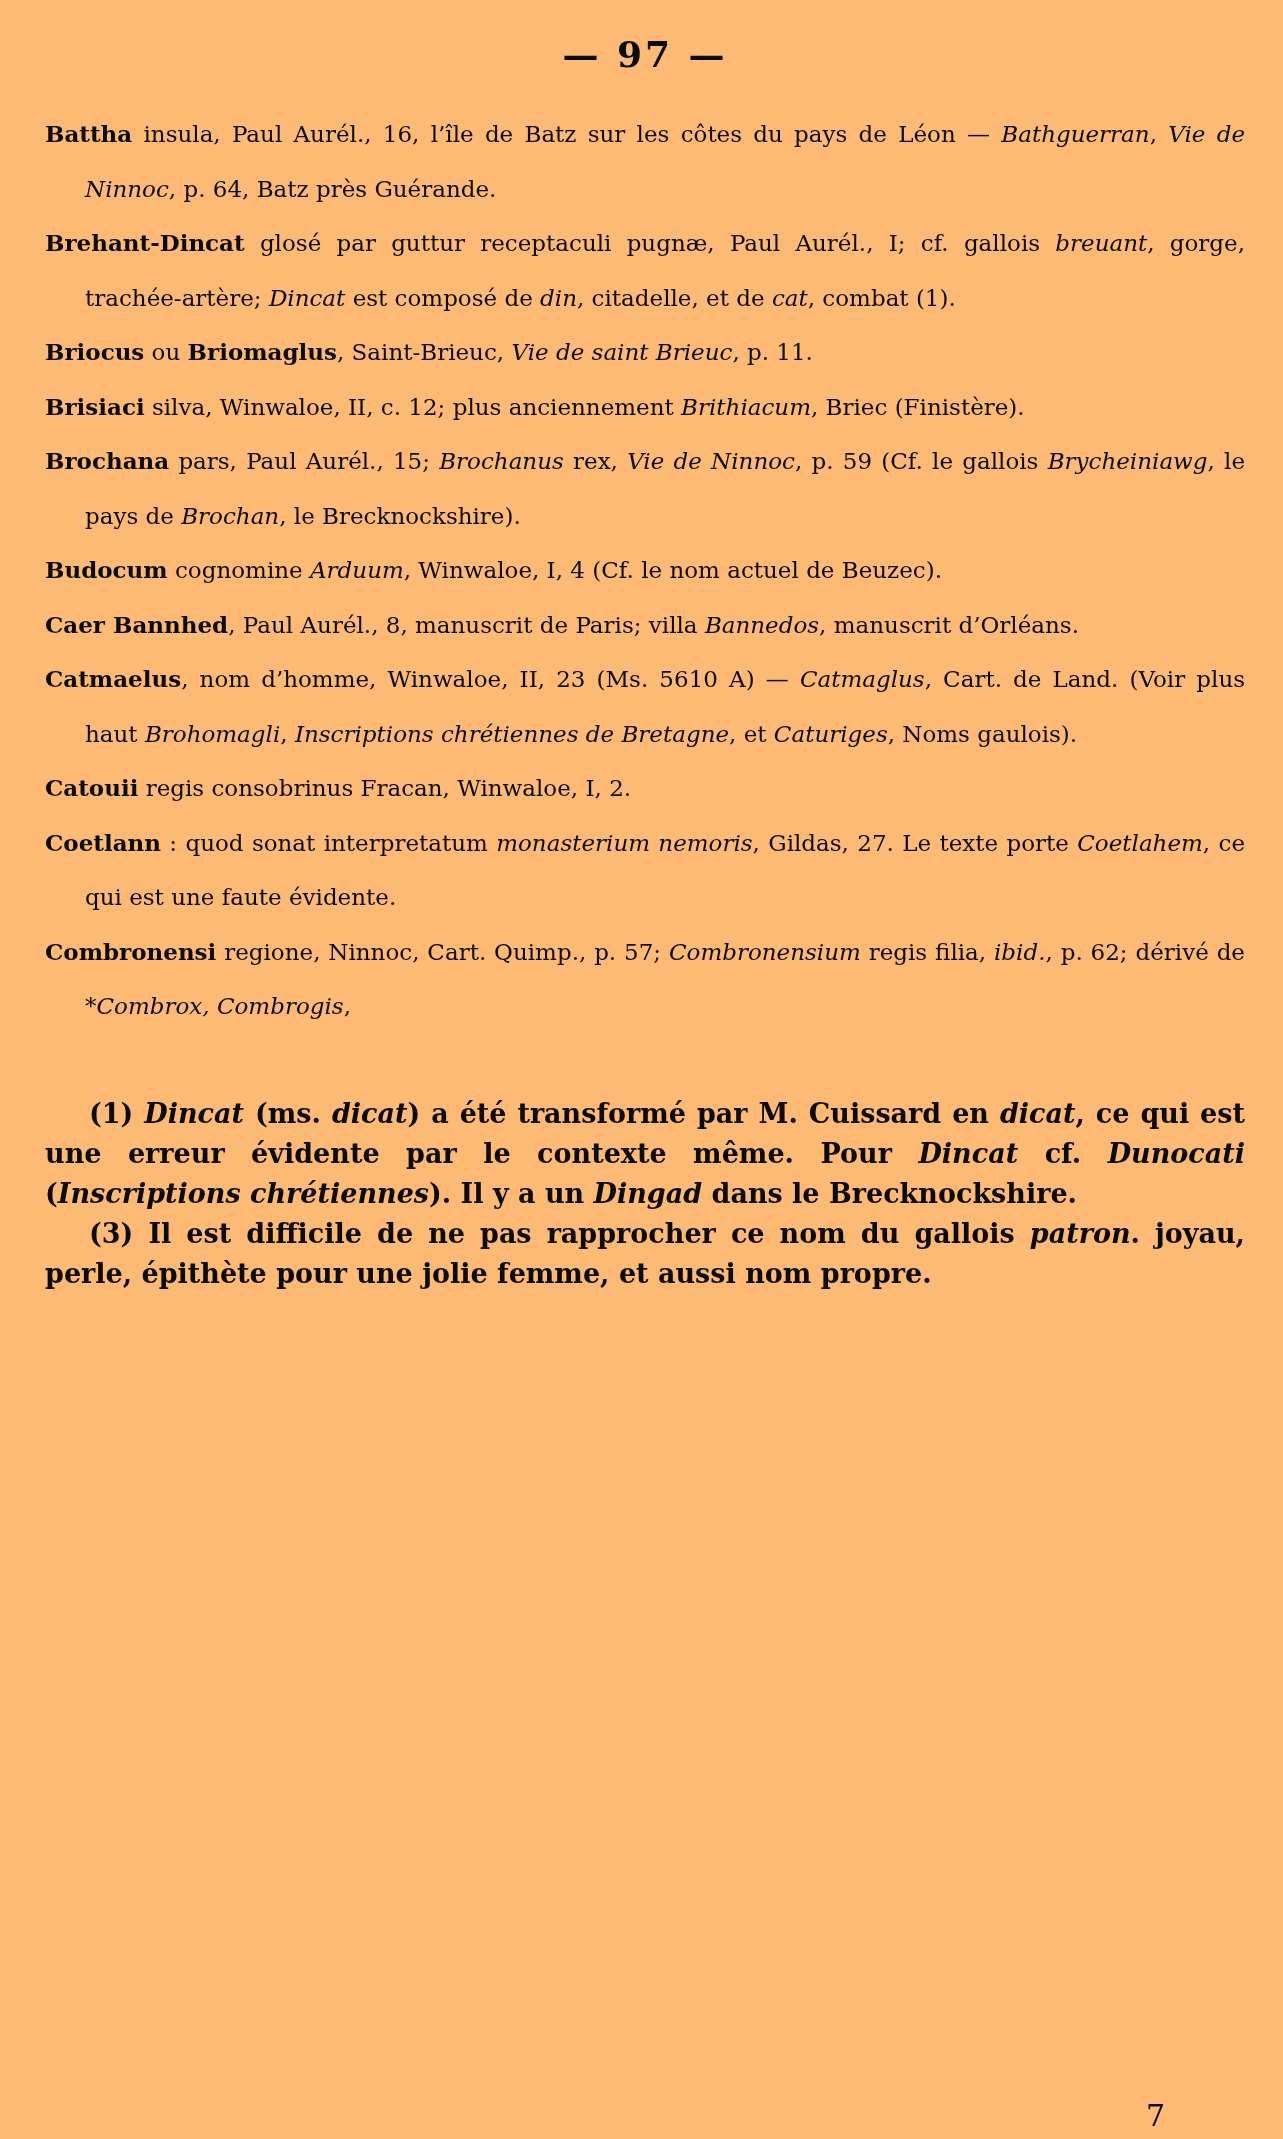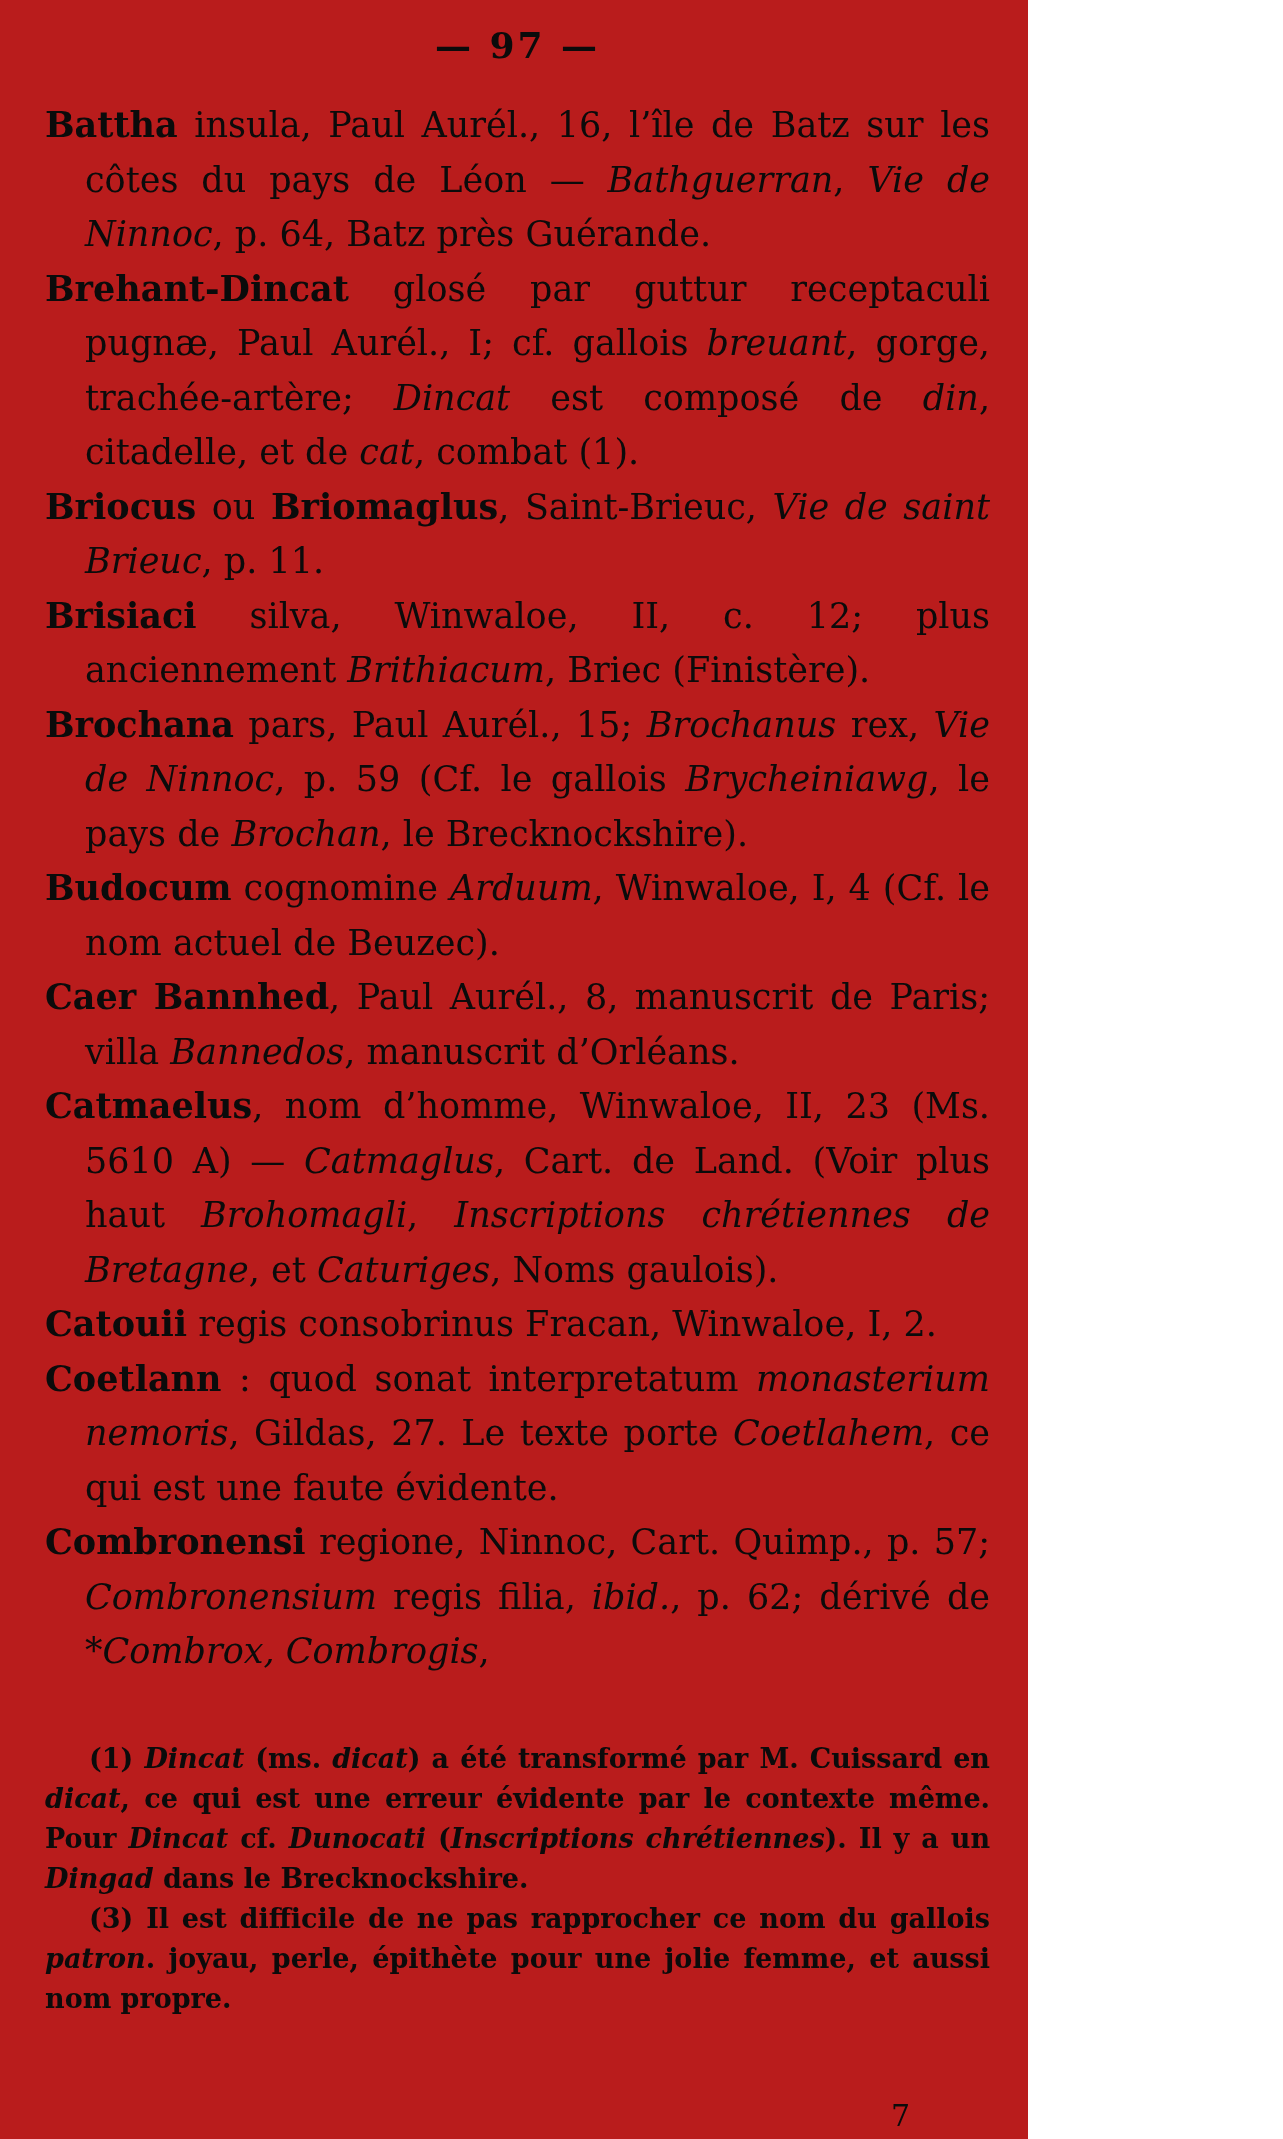--- a/index.html
+++ b/index.html
@@ -1,35 +1,35 @@
 <!DOCTYPE html>
 <html><head>
 <meta charset="utf-8">
 <style>
   * { margin: 0; padding: 0; box-sizing: border-box; }
   html, body { background: #ffffff; }
   .page {
     position: relative;
-    width: 1028px;
+    width: 1283px;
     height: 2139px;
-    background: #b91c1c;
+    background: #fdba74;
     color: #0b0b0b;
     font-family: "DejaVu Serif", serif;
-    padding: 24px 38px 0 45px;
+    padding: 33px 38px 0 45px;
     overflow: hidden;
   }
   .page-number {
     text-align: center;
     font-size: 36px;
     font-weight: bold;
     letter-spacing: 3px;
     margin-bottom: 16px;
   }
   .entries {
-    font-size: 35px;
+    font-size: 23px;
     line-height: 54.5px;
     text-align: justify;
     margin-top: 32px;
   }
   .entry {
     padding-left: 40px;
     text-indent: -40px;
   }
   .footnotes {
     margin-top: 60px;

